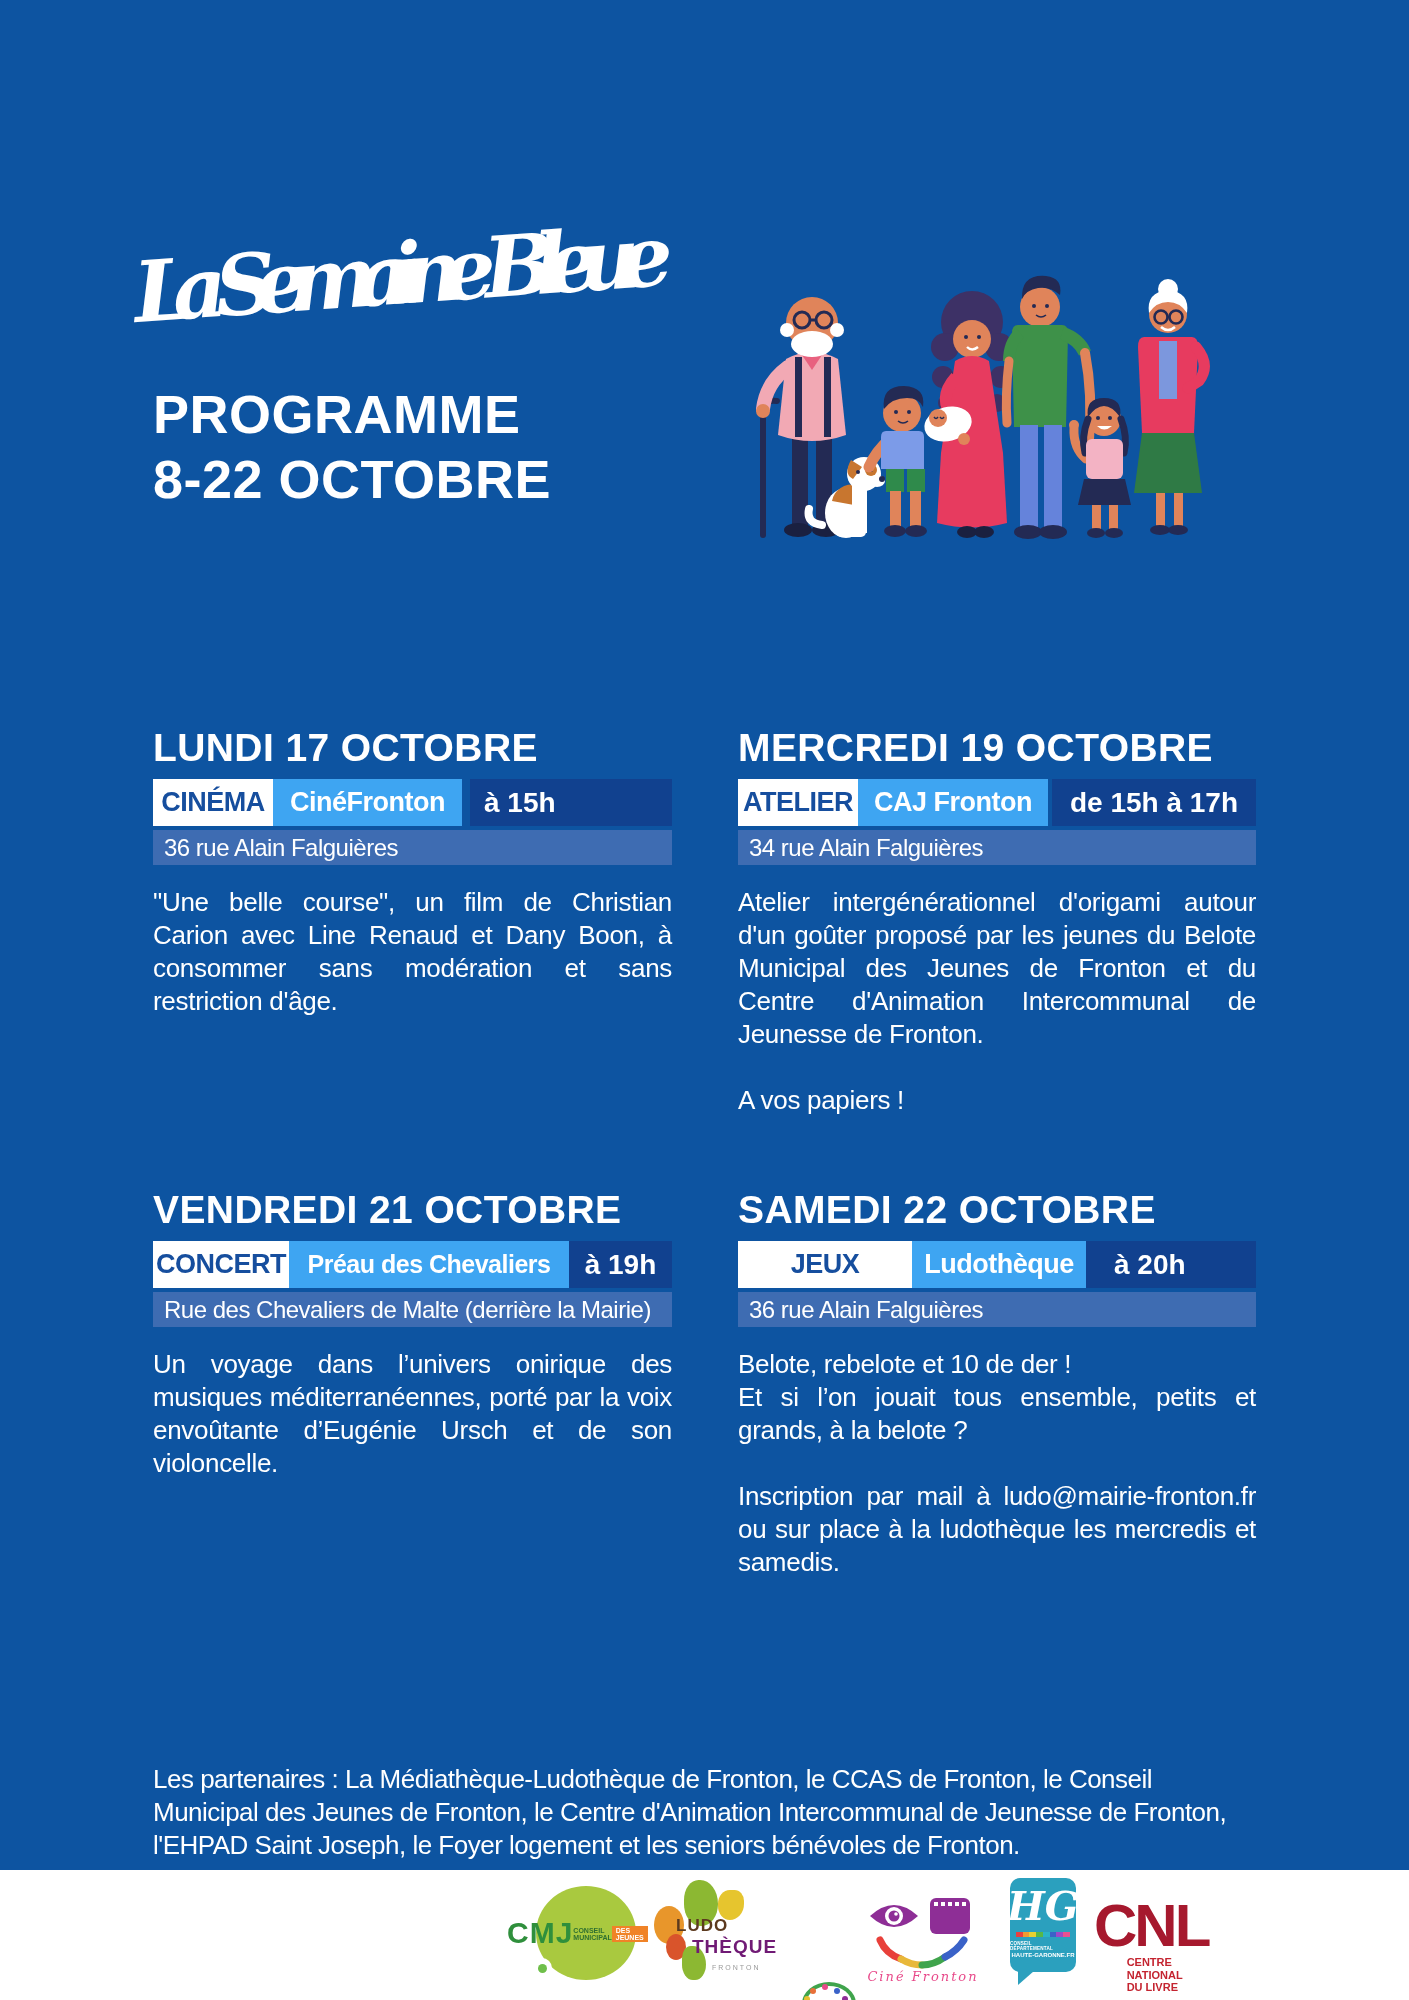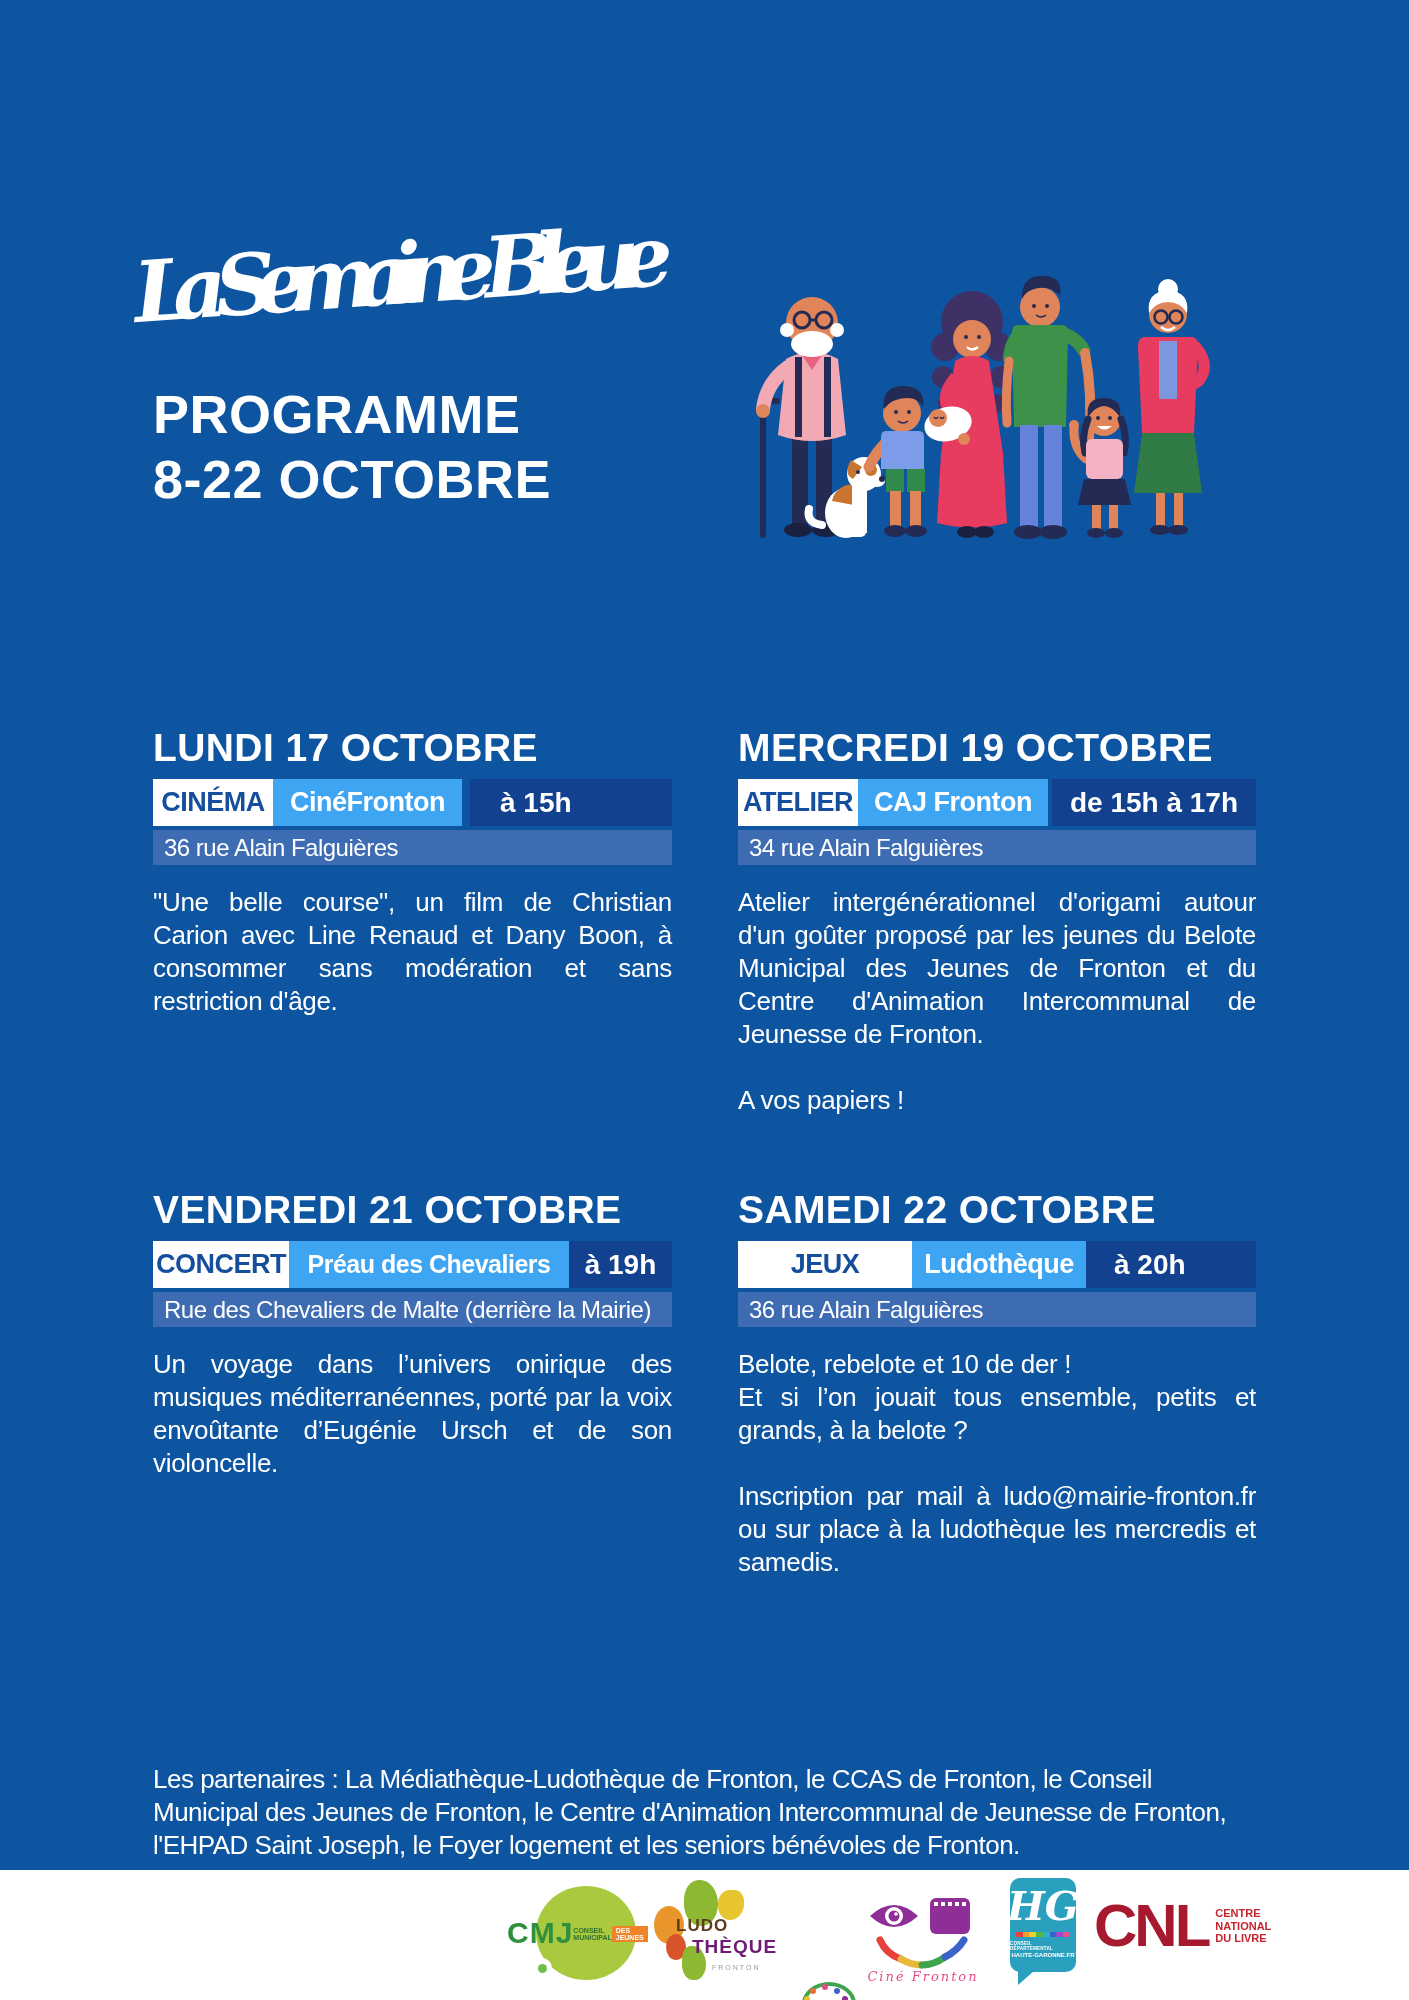--- a/index.html
+++ b/index.html
@@ -15,21 +15,21 @@
          font-size:54px;line-height:65px;letter-spacing:0.5px;}
   .hero-illu{position:absolute;left:740px;top:226px;width:470px;height:322px;}
   
   .event{position:absolute;}
   .ev-heading{font-size:39px;font-weight:700;color:#fff;letter-spacing:0.4px;margin-bottom:9px;white-space:nowrap;}
   .ev-bar{display:flex;height:47px;}
   .seg{display:flex;align-items:center;justify-content:center;font-weight:700;}
   .seg-cat{background:#FFFFFF;color:#164E9E;font-size:27px;letter-spacing:-0.5px;}
   .seg-venue{background:#3EA5F2;color:#fff;font-size:27px;letter-spacing:-0.5px;}
   .seg-time{background:#11418F;color:#fff;font-size:28px;flex:1;}
-  .seg-time.left{justify-content:flex-start;padding-left:30px;}
+  .seg-time.left{justify-content:flex-start;padding-left:14px;}
   .bar-gap{height:47px;}
   .ev-address{margin-top:4px;height:35px;line-height:35px;background:#3E6CB2;color:#fff;
               font-size:24px;letter-spacing:-0.5px;padding-left:11px;white-space:nowrap;overflow:hidden;}
   .ev-desc{margin-top:21px;color:#fff;font-size:26px;line-height:33px;letter-spacing:-0.3px;text-align:justify;}
   .ev-desc-line{margin-top:21px;color:#fff;font-size:26px;line-height:33px;letter-spacing:-0.3px;}
   .ev-desc-follow{margin-top:0;color:#fff;font-size:26px;line-height:33px;letter-spacing:-0.3px;text-align:justify;}
   .ev-desc2{margin-top:33px;color:#fff;font-size:26px;line-height:33px;letter-spacing:-0.3px;text-align:justify;}
   
   .partners{position:absolute;left:153px;top:1763px;color:#fff;font-size:26px;
             line-height:33px;letter-spacing:-0.5px;white-space:nowrap;}
@@ -63,21 +63,21 @@
              display:flex;flex-direction:column;align-items:center;}
   .hg-tail{position:absolute;left:8px;bottom:-13px;width:0;height:0;
            border-top:14px solid #2BA0BE;border-right:16px solid transparent;}
   .hg-abbr{font-family:"DejaVu Serif", serif;font-style:italic;font-weight:700;
            font-size:40px;color:#fff;line-height:48px;margin-top:4px;}
   .hg-stripes{width:54px;height:5px;margin-top:2px;
     background:linear-gradient(90deg,#E84040 0 12.5%,#F09A30 12.5% 25%,#E8D030 25% 37.5%,#58B847 37.5% 50%,#2BB4C8 50% 62.5%,#3A62C8 62.5% 75%,#9A4AC8 75% 87.5%,#E85090 87.5% 100%);}
   .hg-l1{font-size:4.6px;font-weight:700;color:#fff;margin-top:4px;letter-spacing:0.2px;}
   .hg-l2{font-size:6px;font-weight:800;color:#fff;margin-top:1px;}
   
-  .cnl-box{display:flex;align-items:center;}
+  .cnl-box{display:flex;align-items:center;flex-direction:column;}
   .cnl-abbr{font-size:60px;font-weight:900;color:#A6192E;letter-spacing:-3px;line-height:60px;}
   .cnl-side{margin-left:7px;font-size:11px;font-weight:800;color:#C42430;line-height:12.5px;}
 </style>
 </head>
 <body>
 
 <div class="poster">
 
   <svg class="script-logo" viewBox="0 0 570 180">
     <text x="8" y="122" font-family="DejaVu Serif, serif" font-style="italic" font-weight="bold" font-size="84" fill="#FFFFFF" transform="rotate(-4 8 122)" textLength="540">La Semaine Bleue</text>

